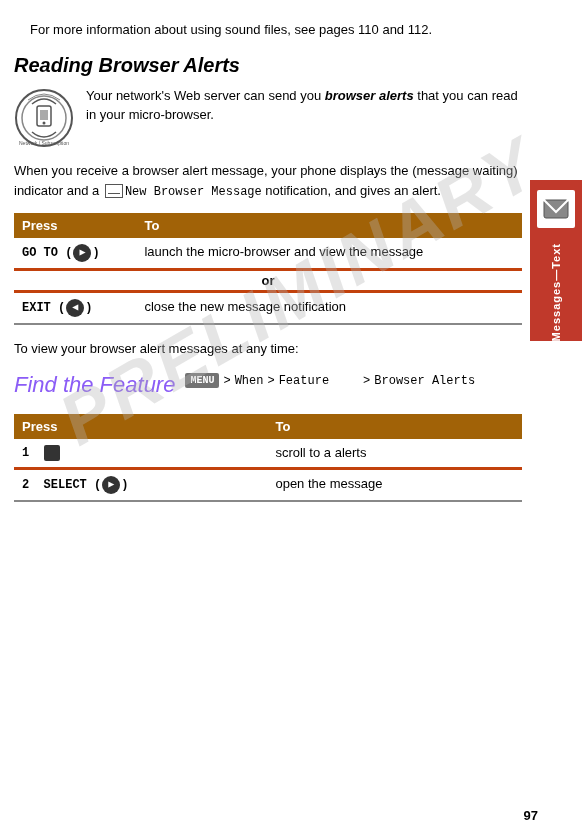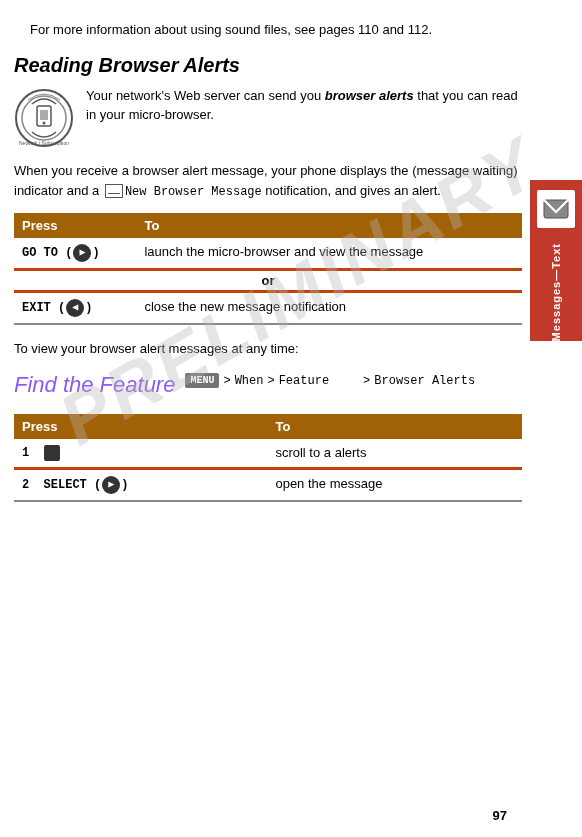--- a/index.html
+++ b/index.html
@@ -222,21 +222,21 @@
 
     .path-mono {
       font-family: 'Courier New', Courier, monospace;
       font-size: 12px;
     }
 
     
     .page-number {
       position: absolute;
       bottom: 14px;
-      right: 75px;
+      right: 44px;
       font-size: 13px;
       font-weight: bold;
     }
 
     
     .watermark {
       position: absolute;
       top: 250px;
       left: 30px;
       font-size: 72px;

